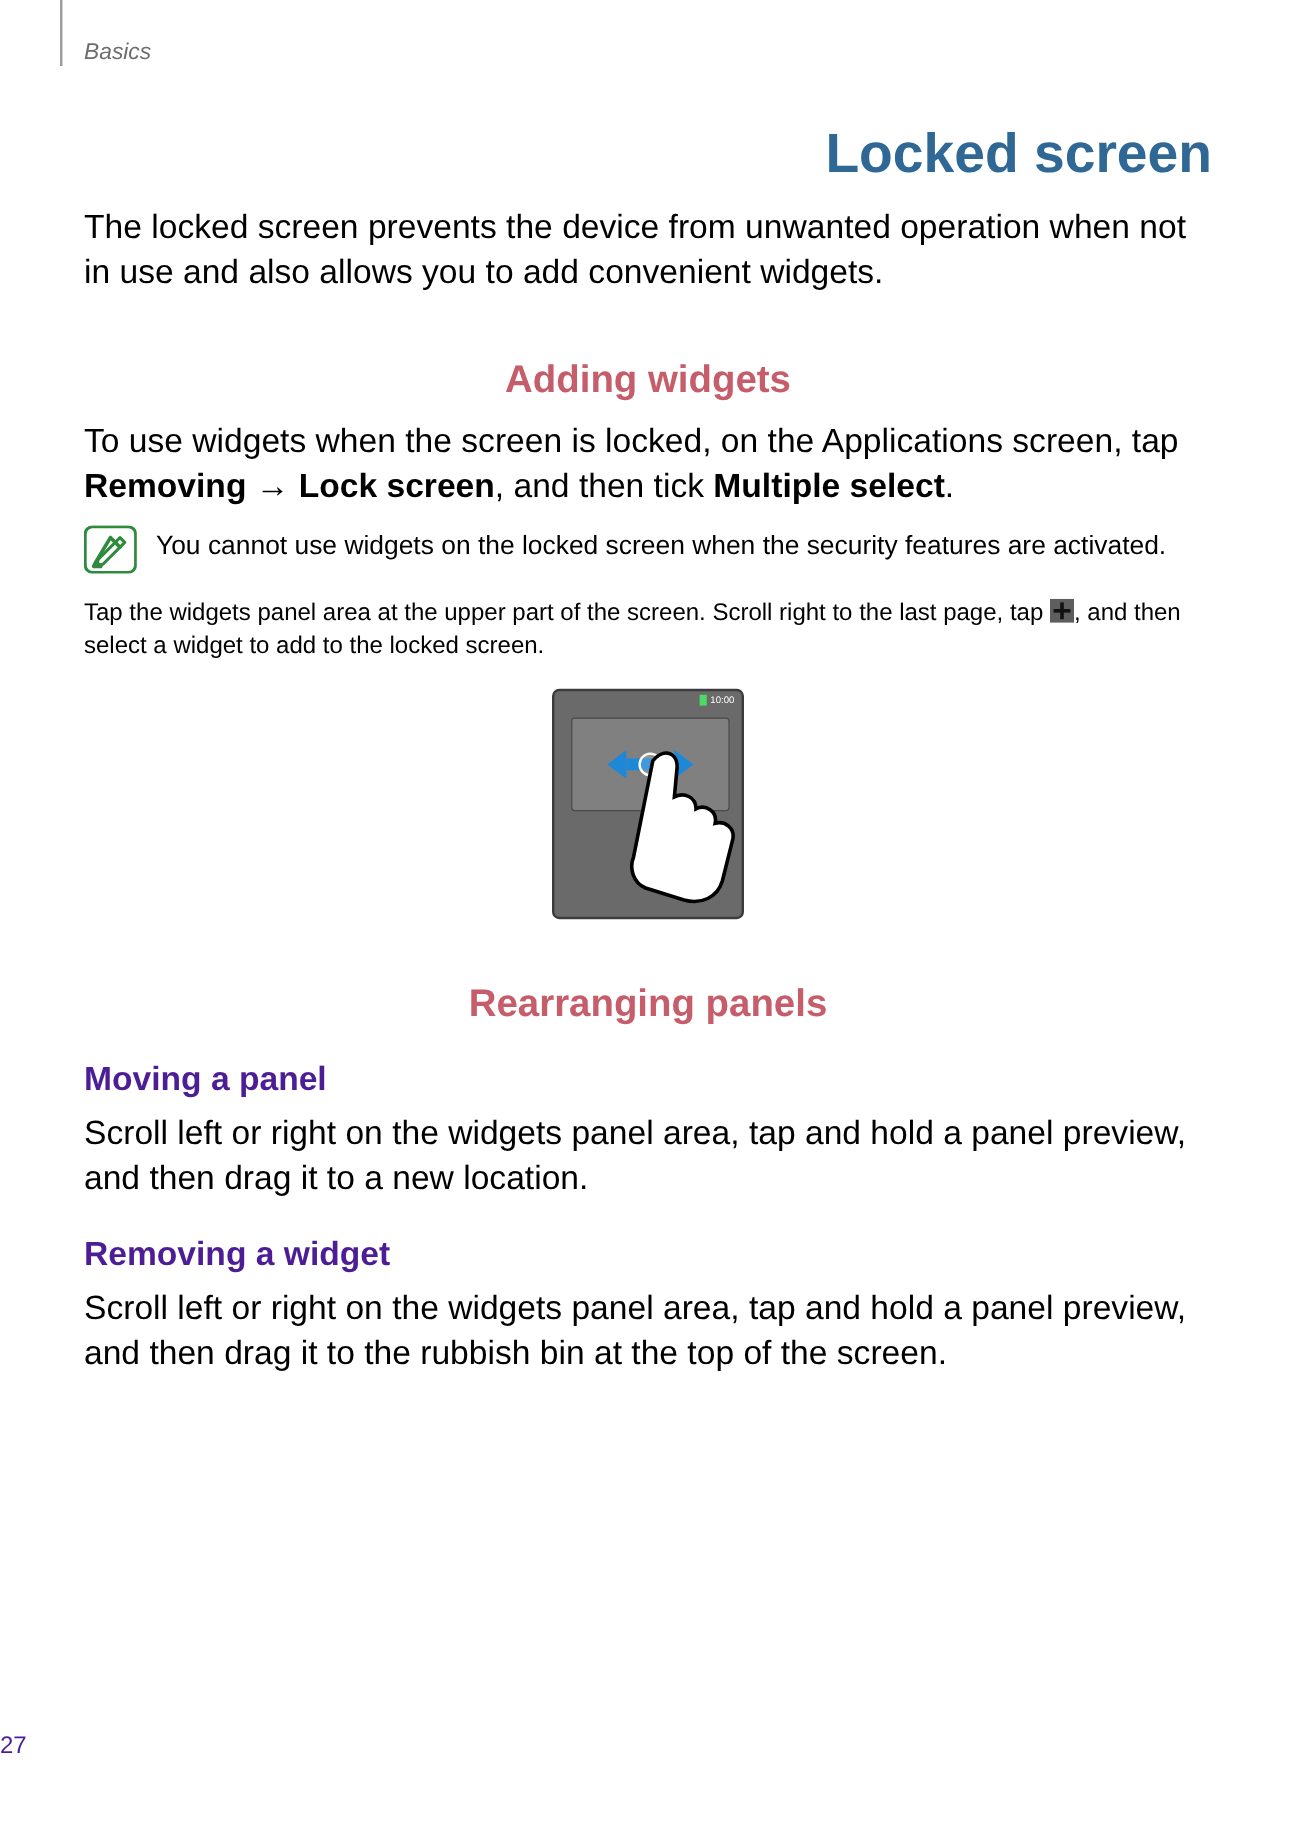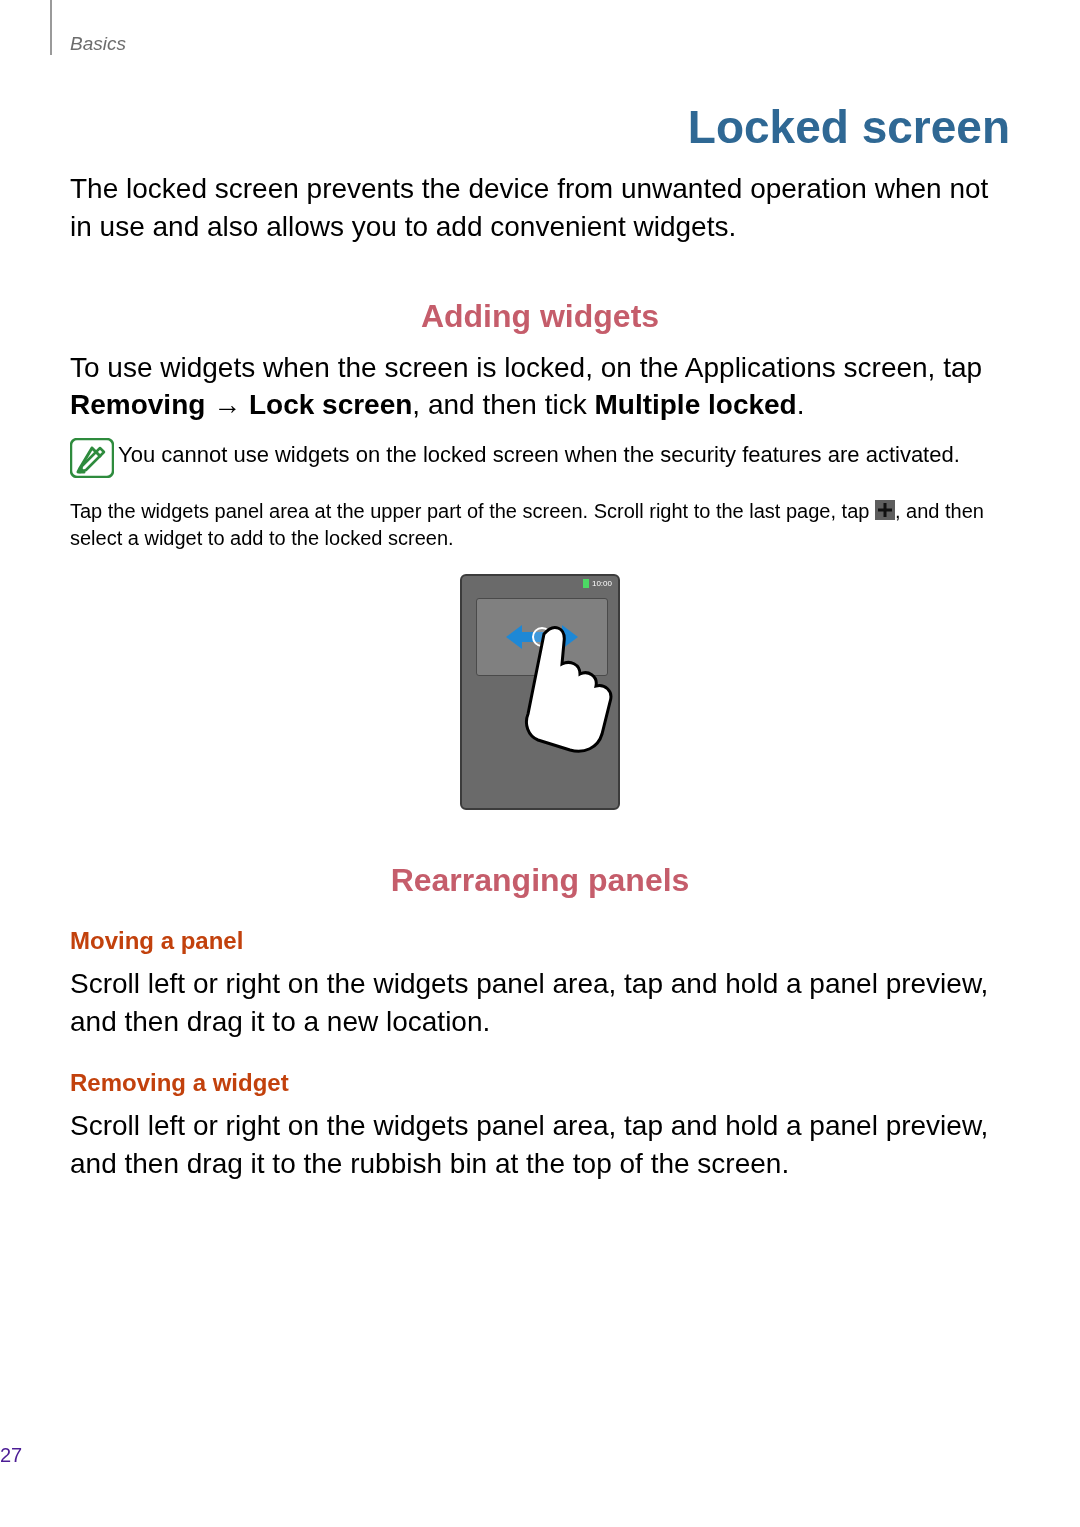--- a/index.html
+++ b/index.html
@@ -48,30 +48,30 @@
   }
   h2 {
     color: #c55d6b;
     font-size: 32px;
     font-weight: 700;
     margin-top: 52px;
     margin-bottom: 14px;
     text-align: center;
   }
   h3 {
-    color: #c2410c;
-    font-size: 24px;
+    color: #4c1d95;
+    font-size: 28px;
     font-weight: 700;
     margin-top: 28px;
     margin-bottom: 10px;
   }
   .note-row {
     display: flex;
     align-items: flex-start;
-    gap: 4px;
+    gap: 16px;
     margin-top: 14px;
     margin-bottom: 20px;
   }
   .note-icon {
     width: 44px;
     height: 40px;
     flex: 0 0 44px;
   }
   .note-text {
     font-size: 22px;
@@ -93,21 +93,21 @@
   }
   .figure-wrap {
     width: 100%;
     display: flex;
     justify-content: center;
     margin-top: 22px;
     margin-bottom: 10px;
   }
   .phone {
     width: 160px;
-    height: 236px;
+    height: 192px;
     background: #6a6a6a;
     border: 2px solid #3c3c3c;
     border-radius: 6px;
     position: relative;
     overflow: hidden;
   }
   .phone-status {
     position: absolute;
     top: 3px;
     right: 6px;
@@ -180,21 +180,21 @@
 <div class="crumb">Basics</div>
 
 <div class="content">
 
   <h1>Locked screen</h1>
   <p class="body">The locked screen prevents the device from unwanted operation when not in use and also allows you to add convenient widgets.</p>
 
   <h2>Adding widgets</h2>
 
   <p class="body">
-    <span>To use widgets when the screen is locked, on the Applications screen, tap </span><strong>Removing</strong><span> → </span><strong>Lock screen</strong><span>, and then tick </span><strong>Multiple locked</strong><span>.</span>
+    <span>To use widgets when the screen is locked, on the Applications screen, tap </span><strong>Removing</strong><span> → </span><strong>Lock screen</strong><span>, and then tick </span><strong>Multiple select</strong><span>.</span>
   </p>
 
   <div class="note-row">
     <svg class="note-icon" viewBox="0 0 44 40">
       <rect x="1" y="1" width="42" height="38" rx="6" ry="6" fill="none" stroke="#2e8b3d" stroke-width="2.5"></rect>
       <path d="M10 30 L22 10 M22 10 L30 18 M14 34 L10 30 M10 30 L8 34 L14 34" fill="none" stroke="#2e8b3d" stroke-width="3" stroke-linecap="round" stroke-linejoin="round"></path>
       <path d="M8 30 L36 30" stroke="#2e8b3d" stroke-width="2" fill="none" opacity="0"></path>
       <path d="M12 28 L30 10 L34 14 L16 32 L10 34 Z" fill="none" stroke="#2e8b3d" stroke-width="2.5" stroke-linejoin="round"></path>
     </svg>
     <div class="note-text">You cannot use widgets on the locked screen when the security features are activated.</div>

